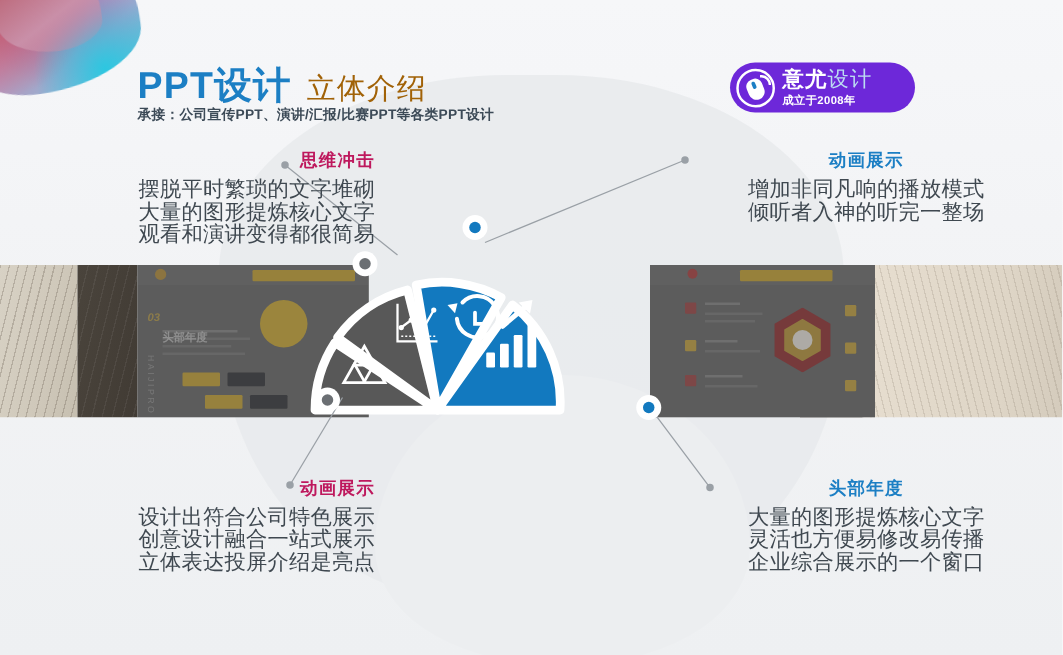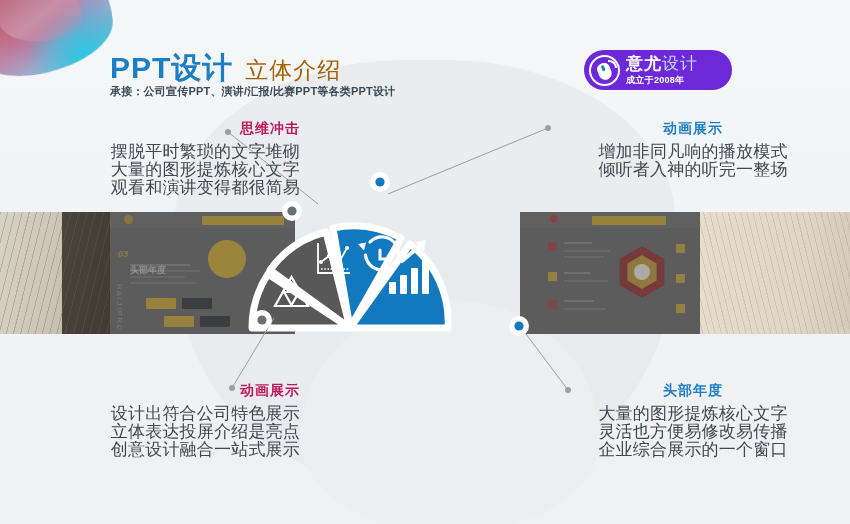--- a/index.html
+++ b/index.html
@@ -405,22 +405,22 @@
 
   <div class="callout co-right" id="co-anim">
     <div class="co-title blue">动画展示</div>
     <div class="co-line">增加非同凡响的播放模式</div>
     <div class="co-line">倾听者入神的听完一整场</div>
   </div>
 
   <div class="callout co-left" id="co-locate">
     <div class="co-title gray">动画展示</div>
     <div class="co-line">设计出符合公司特色展示</div>
+    <div class="co-line">创意设计融合一站式展示</div>
     <div class="co-line">立体表达投屏介绍是亮点</div>
-    <div class="co-line">创意设计融合一站式展示</div>
   </div>
 
   <div class="callout co-right" id="co-promo">
     <div class="co-title blue">头部年度</div>
     <div class="co-line">大量的图形提炼核心文字</div>
     <div class="co-line">灵活也方便易修改易传播</div>
     <div class="co-line">企业综合展示的一个窗口</div>
   </div>
 
 </div>

